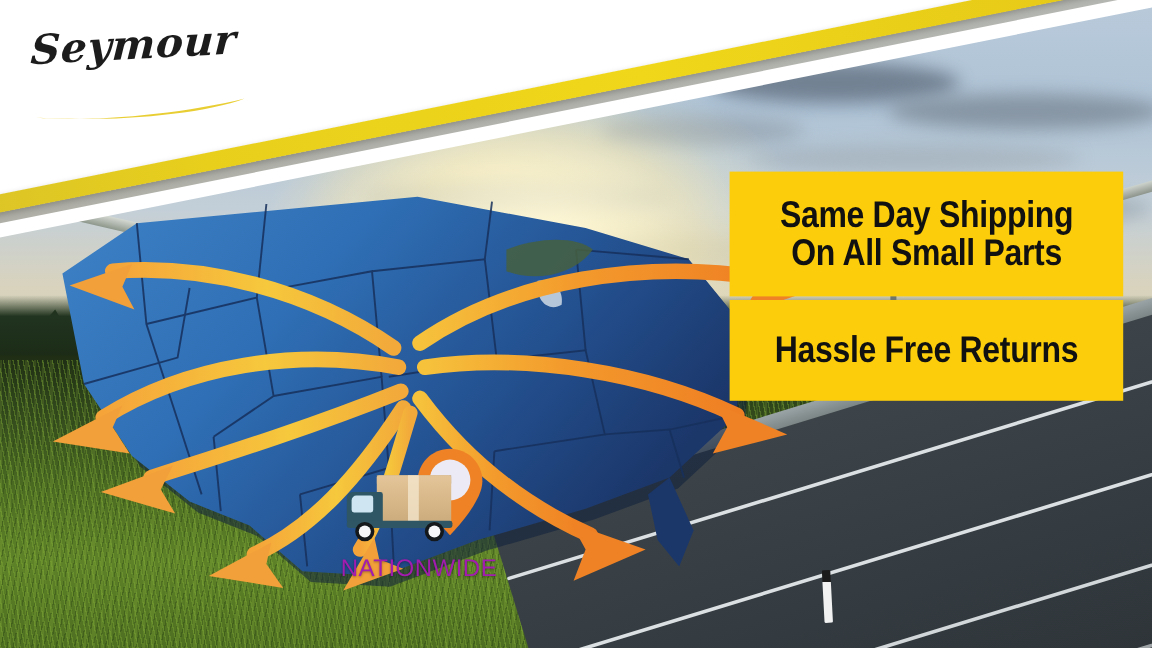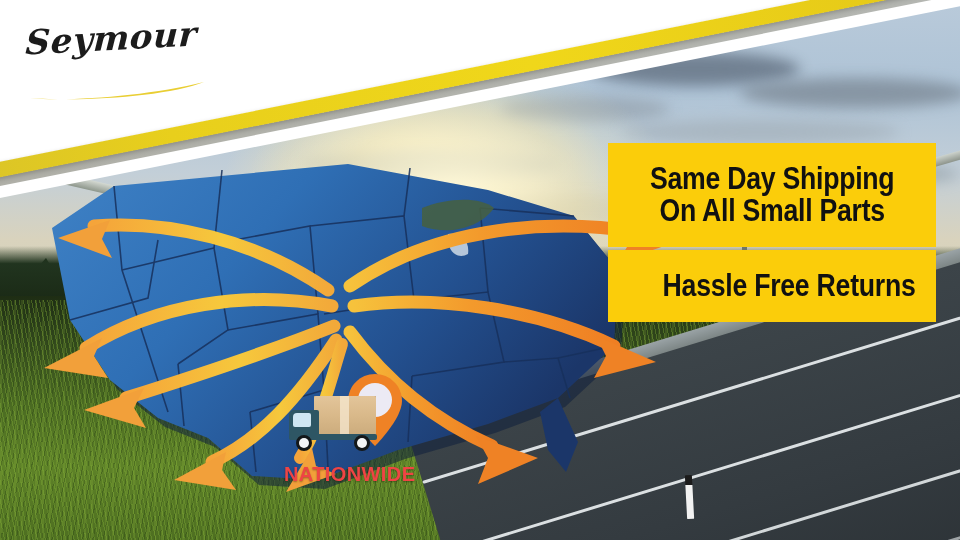--- a/index.html
+++ b/index.html
@@ -127,37 +127,37 @@
   .truck-base{
     position:absolute;left:5px;top:62px;width:88px;height:6px;background:#2e5664;border-radius:2px;
   }
   .wheel{
     position:absolute;top:63px;width:16px;height:16px;border-radius:50%;
     background:#14181a;border:3px solid #14181a;
   }
   .wheel i{display:block;width:100%;height:100%;border-radius:50%;background:#f4f6f7;}
   .nationwide{
     position:absolute;left:0px;top:92px;width:128px;text-align:center;
-    color:#ef4444;font-weight:700;line-height:1.02;
+    color:#a21caf;font-weight:400;line-height:1.02;
     font-family:"Liberation Sans", sans-serif;letter-spacing:.4px;
     text-shadow:0 1px 2px rgba(0,0,0,.35);
   }
   .nationwide .l1{font-size:20px;display:block;}
   .nationwide .l2{font-size:23px;display:block;}
 
   
   .box{
     position:absolute;background:#fbcd0a;
     display:flex;align-items:center;justify-content:center;text-align:center;
     color:#111111;font-weight:700;line-height:1.02;
     font-family:"Liberation Sans", sans-serif;
   }
   .box span{display:block;transform:scaleX(.86);font-size:31px;letter-spacing:-.3px;}
   #box1{left:608px;top:119px;width:328px;height:104px;margin-top:24px;}
-  #box2{left:608px;top:250px;width:328px;height:72px;justify-content:flex-end;}
+  #box2{left:608px;top:250px;width:328px;height:84px;}
   #box3{left:600px;top:350px;width:336px;height:110px;}
 </style>
 </head>
 <body>
 
 <div class="stage">
 
   <div class="bg">
     <div class="sky"></div>
 

